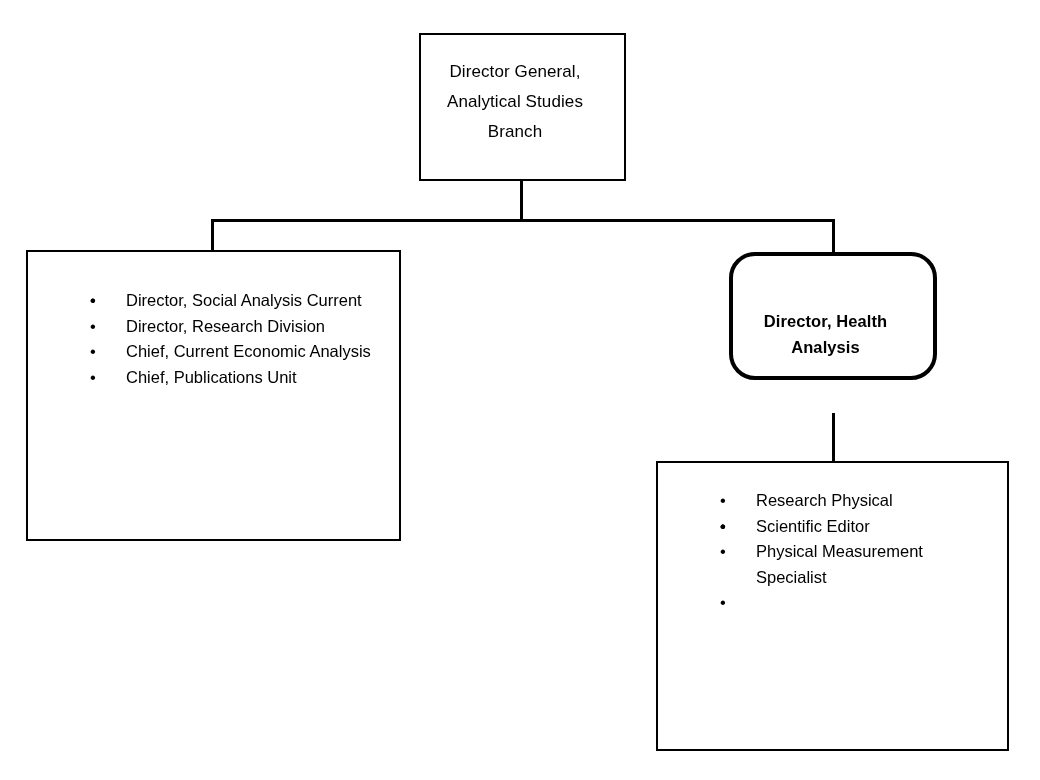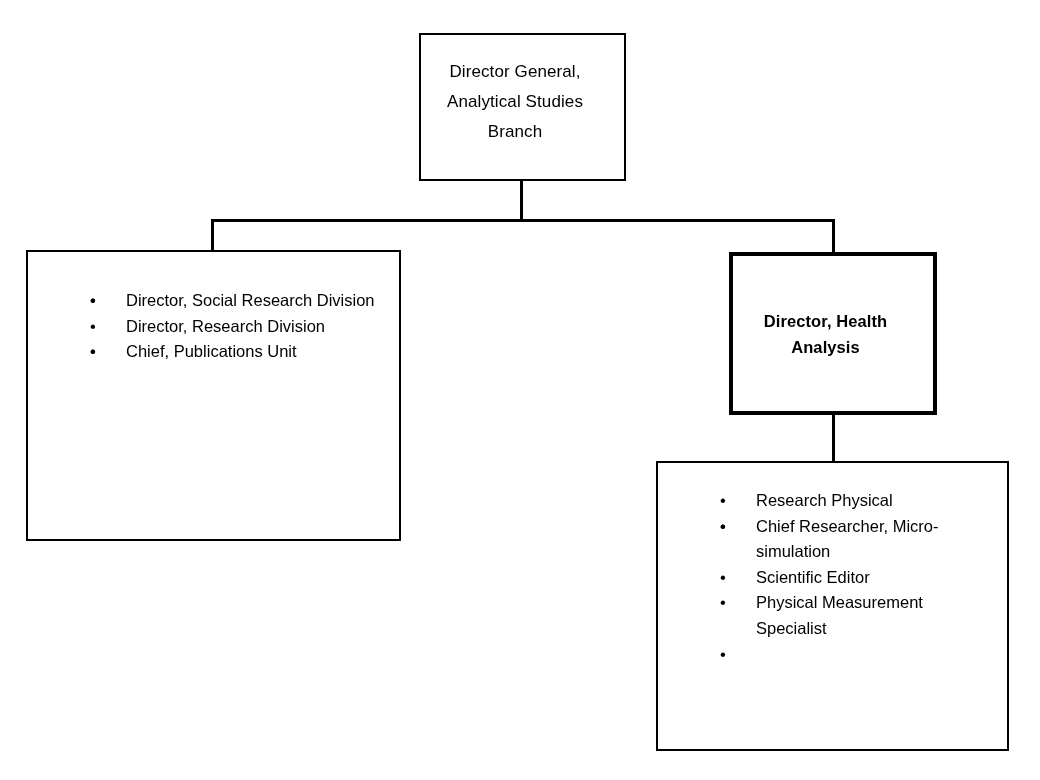--- a/index.html
+++ b/index.html
@@ -108,53 +108,53 @@
 Branch</div>
   </div>
 
   <div class="node-box" style="left:26px; top:250px; width:375px; height:291px;">
     <ul class="bullet-list" style="left:62px; top:36px; right:10px;">
       <li class="bullet-item">
         <span class="bullet-dot">•</span>
       </li>
       <li class="bullet-item">
         <span class="bullet-dot">•</span>
-        <span class="bullet-text">Director, Social Research Division</span>
+        <span class="bullet-text">Director, Social Analysis Current</span>
       </li>
       <li class="bullet-item">
         <span class="bullet-dot">•</span>
         <span class="bullet-text">Director, Research Division</span>
       </li>
       <li class="bullet-item">
         <span class="bullet-dot">•</span>
+        <span class="bullet-text">Chief, Current Economic Analysis</span>
       </li>
       <li class="bullet-item">
         <span class="bullet-dot">•</span>
         <span class="bullet-text">Chief, Publications Unit</span>
       </li>
     </ul>
   </div>
 
-  <div class="node-box emphasis" style="left:729px; top:252px; width:208px; height:163px;">
+  <div class="node-box emphasis" style="left:729px; top:252px; width:208px; height:128px;border-radius:26px;">
     <div class="node-title health-node">Director, Health
 Analysis</div>
   </div>
 
   <div class="node-box" style="left:656px; top:461px; width:353px; height:290px;">
     <ul class="bullet-list" style="left:62px; top:25px; right:10px;">
       <li class="bullet-item">
         <span class="bullet-dot">•</span>
         <span class="bullet-text">Research Physical</span>
       </li>
       <li class="bullet-item">
         <span class="bullet-dot">•</span>
       </li>
       <li class="bullet-item">
         <span class="bullet-dot">•</span>
-        <span class="bullet-text">Chief Researcher, Micro-simulation</span>
       </li>
       <li class="bullet-item">
         <span class="bullet-dot">•</span>
         <span class="bullet-text">Scientific Editor</span>
       </li>
       <li class="bullet-item">
         <span class="bullet-dot">•</span>
         <span class="bullet-text">Physical Measurement Specialist</span>
       </li>
       <li class="bullet-item">

